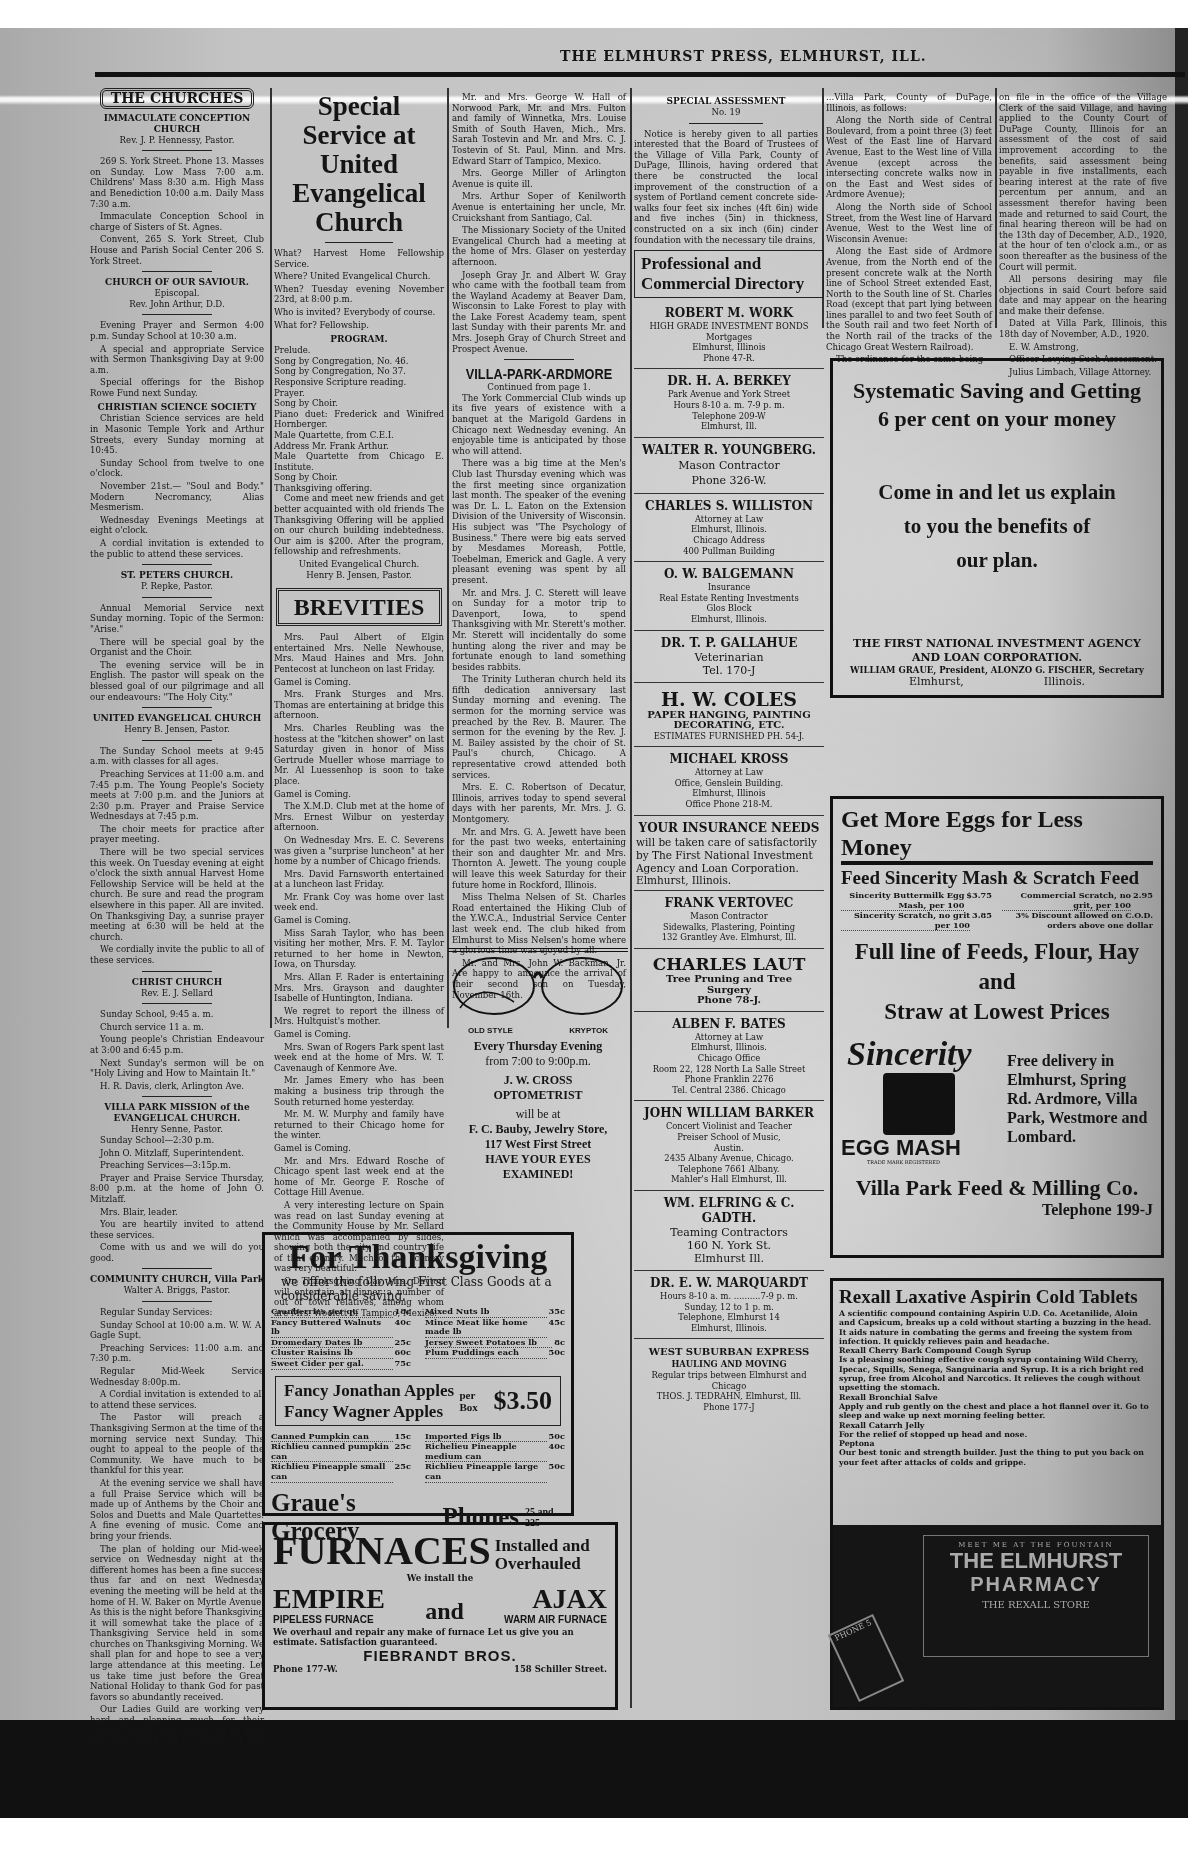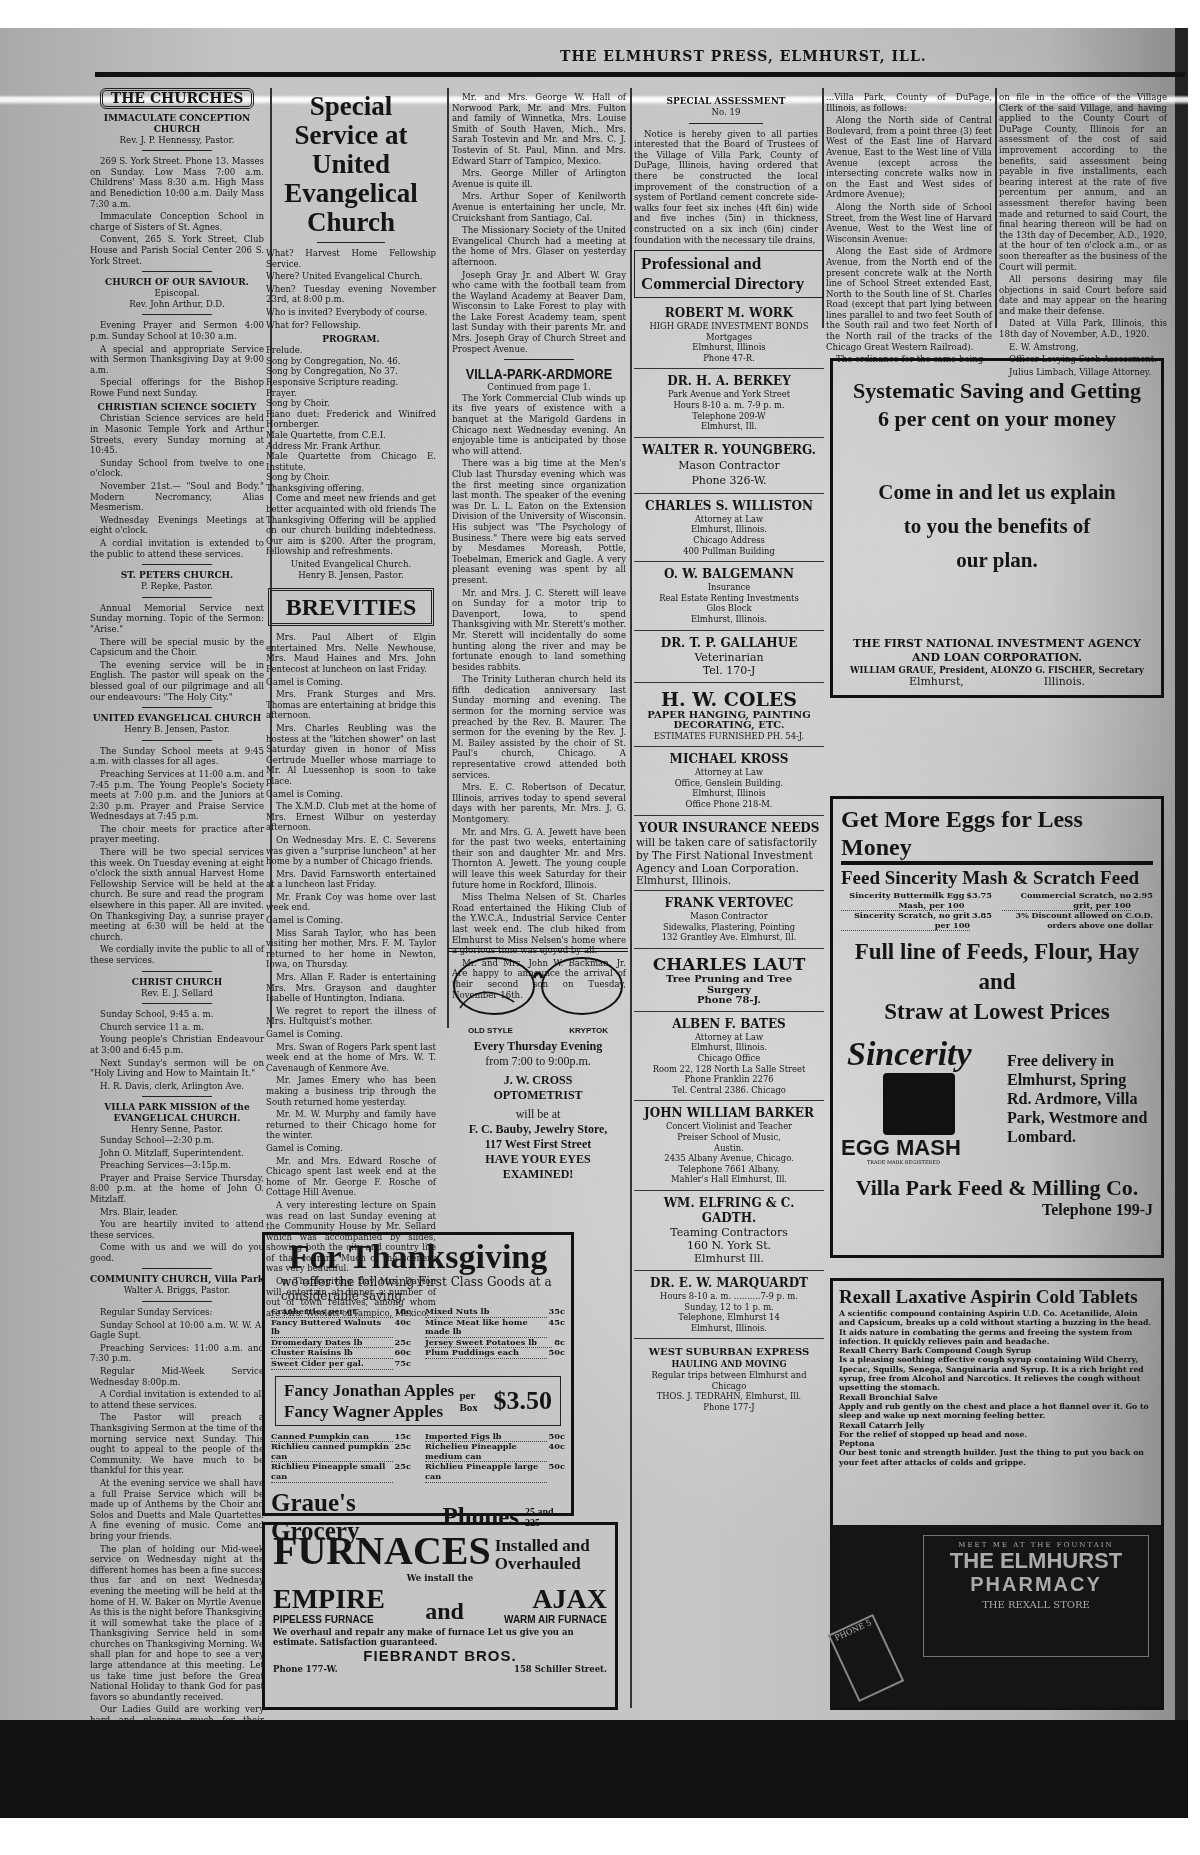--- a/index.html
+++ b/index.html
@@ -66,21 +66,21 @@
   <p>Christian Science services are held in Masonic Temple York and Arthur Streets, every Sunday morning at 10:45.</p>
   <p>Sunday School from twelve to one o'clock.</p>
   <p>November 21st.— "Soul and Body." Modern Necromancy, Alias Mesmerism.</p>
   <p>Wednesday Evenings Meetings at eight o'clock.</p>
   <p>A cordial invitation is extended to the public to attend these services.</p>
   <div class="rule"></div>
   <div class="hd">ST. PETERS CHURCH.</div>
   <div class="sub">P. Repke, Pastor.</div>
   <div class="rule"></div>
   <p>Annual Memorial Service next Sunday morning. Topic of the Sermon: "Arise."</p>
-  <p>There will be special music by the Capsicum and the Choir.</p>
+  <p>There will be special goal by the Organist and the Choir.</p>
   <p>The evening service will be in English. The pastor will speak on the blessed goal of our pilgrimage and all our endeavours: "The Holy City."</p>
   <div class="rule"></div>
   <div class="hd">UNITED EVANGELICAL CHURCH</div>
   <div class="sub">Henry B. Jensen, Pastor.</div>
   <div class="rule"></div>
   <p>The Sunday School meets at 9:45 a.m. with classes for all ages.</p>
   <p>Preaching Services at 11:00 a.m. and 7:45 p.m. The Young People's Society meets at 7:00 p.m. and the Juniors at 2:30 p.m. Prayer and Praise Service Wednesdays at 7:45 p.m.</p>
   <p>The choir meets for practice after prayer meeting.</p>
   <p>There will be two special services this week. On Tuesday evening at eight o'clock the sixth annual Harvest Home Fellowship Service will be held at the church. Be sure and read the program elsewhere in this paper. All are invited. On Thanksgiving Day, a sunrise prayer meeting at 6:30 will be held at the church.</p>
   <p>We cordially invite the public to all of these services.</p>
@@ -111,21 +111,21 @@
   <p>Sunday School at 10:00 a.m. W. W. A. Gagle Supt.</p>
   <p>Preaching Services: 11:00 a.m. and 7:30 p.m.</p>
   <p>Regular Mid-Week Service Wednesday 8:00p.m.</p>
   <p>A Cordial invitation is extended to all to attend these services.</p>
   <p>The Pastor will preach a Thanksgiving Sermon at the time of the morning service next Sunday. This ought to appeal to the people of the Community. We have much to be thankful for this year.</p>
   <p>At the evening service we shall have a full Praise Service which will be made up of Anthems by the Choir and Solos and Duetts and Male Quartettes. A fine evening of music. Come and bring your friends.</p>
   <p>The plan of holding our Mid-week service on Wednesday night at the different homes has been a fine success thus far and on next Wednesday evening the meeting will be held at the home of H. W. Baker on Myrtle Avenue. As this is the night before Thanksgiving it will somewhat take the place of a Thanksgiving Service held in some churches on Thanksgiving Morning. We shall plan for and hope to see a very large attendance at this meeting. Let us take time just before the Great National Holiday to thank God for past favors so abundantly received.</p>
   <p>Our Ladies Guild are working very hard and planning much for their Annual Bazaar and Supper to be held the first week in December at the Church.</p>
 </div>
 
-<div class="col" style="left:266px;top:92px;width:170px;">
+<div class="col" style="left:274px;top:92px;width:170px;">
   <div class="big" style="font-size:27px;line-height:29px;text-align:center;">Special Service at United Evangelical Church</div>
   <div class="rule"></div>
   <p style="text-indent:0">What? Harvest Home Fellowship Service.</p>
   <p style="text-indent:0">Where? United Evangelical Church.</p>
   <p style="text-indent:0">When? Tuesday evening November 23rd, at 8:00 p.m.</p>
   <p style="text-indent:0">Who is invited? Everybody of course.</p>
   <p style="text-indent:0">What for? Fellowship.</p>
   <div class="hd">PROGRAM.</div>
   <div>
     <div>Prelude.</div>

